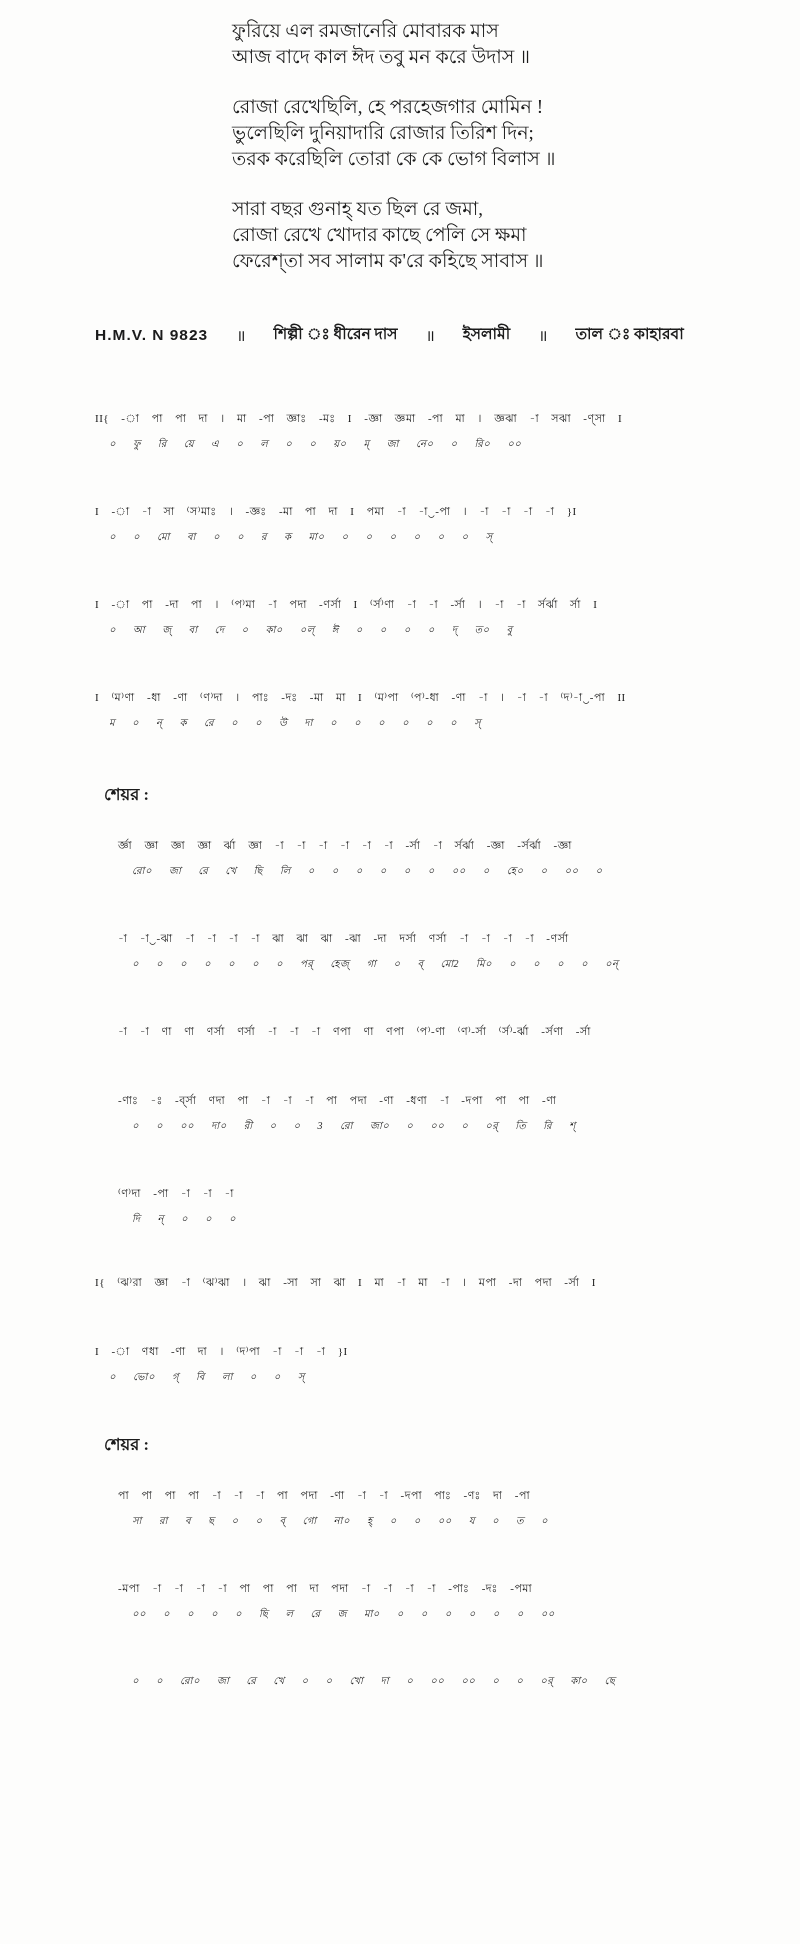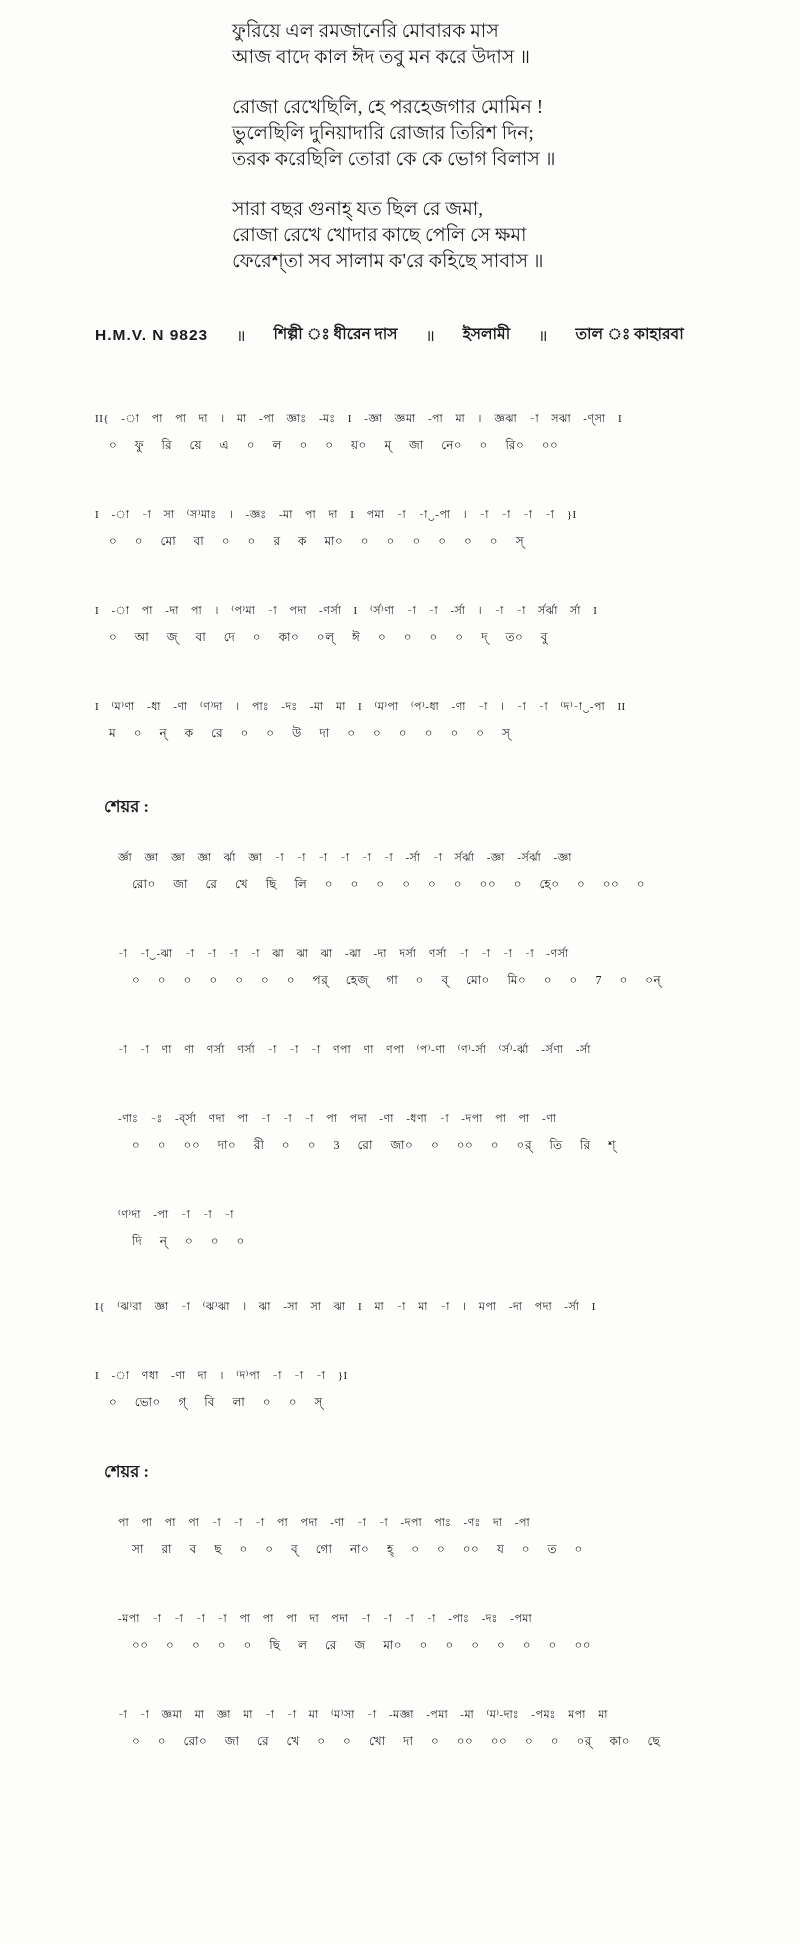--- a/index.html
+++ b/index.html
@@ -49,25 +49,26 @@
     margin: 0 20px 50px 95px;
     white-space: nowrap;
   }
   .staff.indent { margin-left: 118px; }
   .staff .notes {
     font-size: 11px;
     word-spacing: 9px;
     letter-spacing: 0.5px;
   }
   .staff .words {
-    font-size: 12px;
+    font-size: 10px;
     word-spacing: 14px;
     letter-spacing: 0.5px;
     margin-left: 14px;
     margin-top: 7px;
+    font-style: italic;
   }
   .section-heading {
     margin: 0 16px 28px 104px;
     font-size: 16.5px;
     font-weight: bold;
   }
   .staff.tight { margin-bottom: 46px; }
 </style>
 </head>
 <body>
@@ -125,21 +126,21 @@
 
     <div class="section-heading">শেয়র :</div>
 
     <div class="staff indent">
       <div class="notes">র্জ্ঞা জ্ঞা জ্ঞা জ্ঞা র্ঝা জ্ঞা -া -া -া -া -া -া -র্সা -া র্সর্ঝা -জ্ঞা -র্সর্ঝা -জ্ঞা</div>
       <div class="words">রো০ জা রে খে ছি লি ০ ০ ০ ০ ০ ০ ০০ ০ হে০ ০ ০০ ০</div>
     </div>
 
     <div class="staff indent">
       <div class="notes">-া -া‿-ঝা -া -া -া -া ঝা ঝা ঝা -ঝা -দা দর্সা ণর্সা -া -া -া -া -ণর্সা</div>
-      <div class="words">০ ০ ০ ০ ০ ০ ০ পর্ হেজ্ গা ০ ব্ মো০ মি০ ০ ০ 7 ০ ০ন্</div>
+      <div class="words">০ ০ ০ ০ ০ ০ ০ পর্ হেজ্ গা ০ ব্ মো2 মি০ ০ ০ ০ ০ ০ন্</div>
     </div>
 
     <div class="staff indent">
       <div class="notes">-া -া ণা ণা ণর্সা ণর্সা -া -া -া ণপা ণা ণপা ⁽প⁾-ণা ⁽ণ⁾-র্সা ⁽র্স⁾-র্ঝা -র্সণা -র্সা</div>
     </div>
 
     <div class="staff indent">
       <div class="notes">-ণাঃ -ঃ -র্ব্সা ণদা পা -া -া -া পা পদা -ণা -ধণা -া -দপা পা পা -ণা</div>
       <div class="words">০ ০ ০০ দা০ রী ০ ০ 3 রো জা০ ০ ০০ ০ ০র্ তি রি শ্</div>
     </div>
@@ -164,18 +165,17 @@
       <div class="notes">পা পা পা পা -া -া -া পা পদা -ণা -া -া -দপা পাঃ -ণঃ দা -পা</div>
       <div class="words">সা রা ব ছ ০ ০ ব্ গো না০ হ্ ০ ০ ০০ য ০ ত ০</div>
     </div>
 
     <div class="staff indent">
       <div class="notes">-মপা -া -া -া -া পা পা পা দা পদা -া -া -া -া -পাঃ -দঃ -পমা</div>
       <div class="words">০০ ০ ০ ০ ০ ছি ল রে জ মা০ ০ ০ ০ ০ ০ ০ ০০</div>
     </div>
 
     <div class="staff indent">
-      <div class="notes">-া -া জ্ঞমা মা জ্ঞা মা -া -া মা ⁽ম⁾সা -া -মজ্ঞা -পমা -মা ⁽ম⁾-দাঃ -পমঃ মপা মা</div>
       <div class="words">০ ০ রো০ জা রে খে ০ ০ খো দা ০ ০০ ০০ ০ ০ ০র্ কা০ ছে</div>
     </div>
 
   </div>
 </div>
 
 </body></html>

